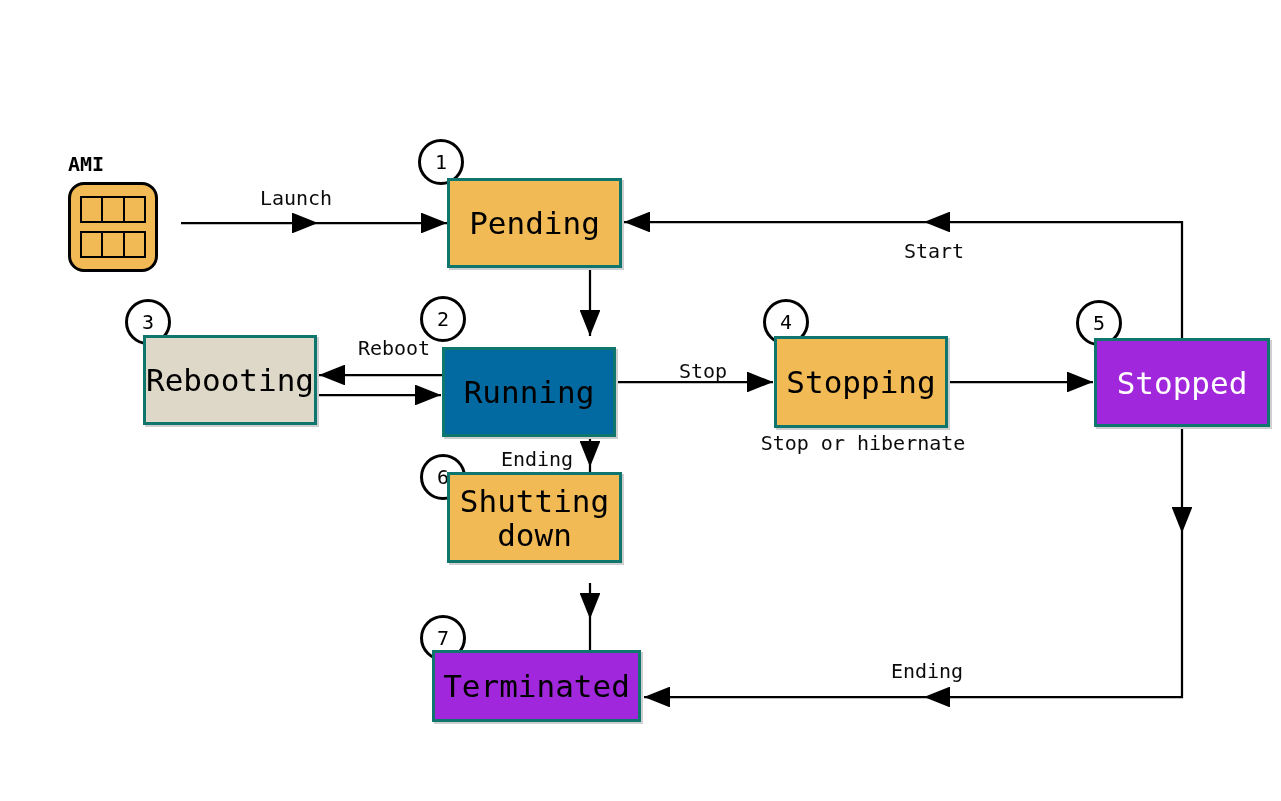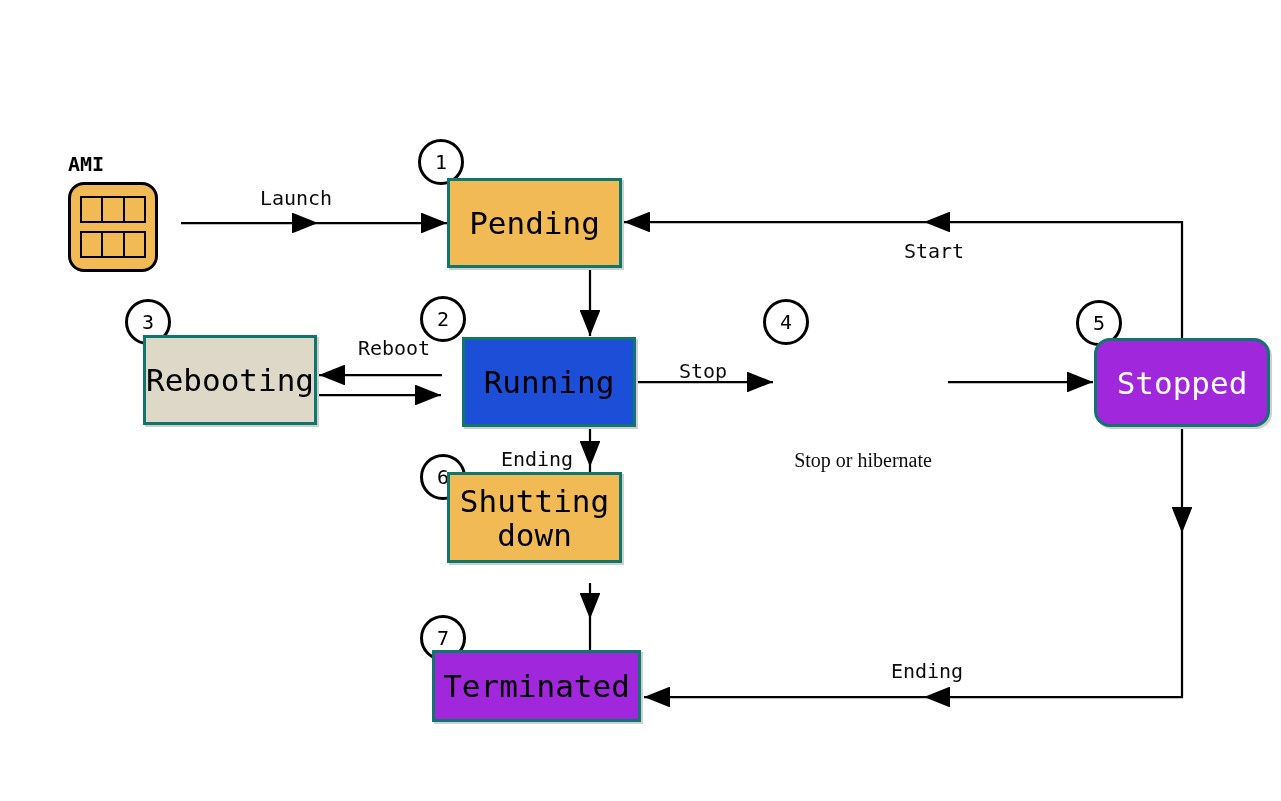--- a/index.html
+++ b/index.html
@@ -16,34 +16,34 @@
   #badge-3{left:125px;top:299px;}
   #badge-4{left:763px;top:299px;}
   #badge-5{left:1076px;top:300px;}
   #badge-6{left:420px;top:454px;}
   #badge-7{left:420px;top:615px;}
 
   .node{position:absolute;border:3px solid #0f766e;box-sizing:border-box;display:flex;
         align-items:center;justify-content:center;text-align:center;font-size:31px;
         color:#000;z-index:2;box-shadow:2px 2px 0 #cfcfcf;line-height:34px;}
   #node-pending      {left:447px;top:178px;width:175px;height:90px;background:#F1BA55;}
-  #node-running      {left:442px;top:337px;width:174px;height:90px;background:#1d4ed8;margin-left:20px;}
+  #node-running      {left:442px;top:347px;width:174px;height:90px;background:#0369a1;}
   #node-rebooting    {left:143px;top:335px;width:174px;height:90px;background:#DED8C9;}
   #node-stopping     {left:774px;top:336px;width:174px;height:92px;background:#F1BA55;}
-  #node-stopped      {left:1094px;top:338px;width:176px;height:89px;background:#A127DC;color:#fff;border-radius:16px;}
+  #node-stopped      {left:1094px;top:338px;width:176px;height:89px;background:#A127DC;color:#fff;}
   #node-shutting-down{left:447px;top:472px;width:175px;height:91px;background:#F1BA55;}
   #node-terminated   {left:432px;top:650px;width:209px;height:72px;background:#A127DC;}
 
   .edge-label{position:absolute;transform:translate(-50%,-50%);font-size:20px;color:#0b0b0b;
               white-space:nowrap;z-index:3;}
   #lbl-launch {left:296px;top:198px;}
   #lbl-start  {left:934px;top:251px;}
   #lbl-reboot {left:378px;top:348px;margin-left:16px;}
   #lbl-stop   {left:703px;top:371px;}
-  #lbl-stop-or-hibernate{left:863px;top:460px;font-family:Liberation Serif, serif;}
+  #lbl-stop-or-hibernate{left:863px;top:443px;}
   #lbl-ending-1{left:537px;top:459px;}
   #lbl-ending-2{left:927px;top:671px;}
 
   .ami-label{position:absolute;left:68px;top:152px;width:90px;text-align:left;
              font-size:20px;font-weight:bold;color:#000;}
   .ami-icon{position:absolute;left:68px;top:182px;width:90px;height:90px;background:#F1BA55;
             border:3px solid #000;border-radius:16px;box-sizing:border-box;display:flex;
             flex-direction:column;justify-content:center;gap:8px;padding:0 9px;}
   .ami-row{display:flex;height:27px;}
   .ami-cell{flex:1;border:2px solid #000;background:#F1BA55;margin-left:-2px;}
@@ -124,20 +124,23 @@
 
   <div class="node" id="node-pending">
     <span>Pending</span>
   </div>
   <div class="node" id="node-running">
     <span>Running</span>
   </div>
   <div class="node" id="node-rebooting">
     <span>Rebooting</span>
   </div>
+  <div class="node" id="node-stopping">
+    <span>Stopping</span>
+  </div>
   <div class="node" id="node-stopped">
     <span>Stopped</span>
   </div>
   <div class="node" id="node-shutting-down">
     <span>Shutting down</span>
   </div>
   <div class="node" id="node-terminated">
     <span>Terminated</span>
   </div>
 

